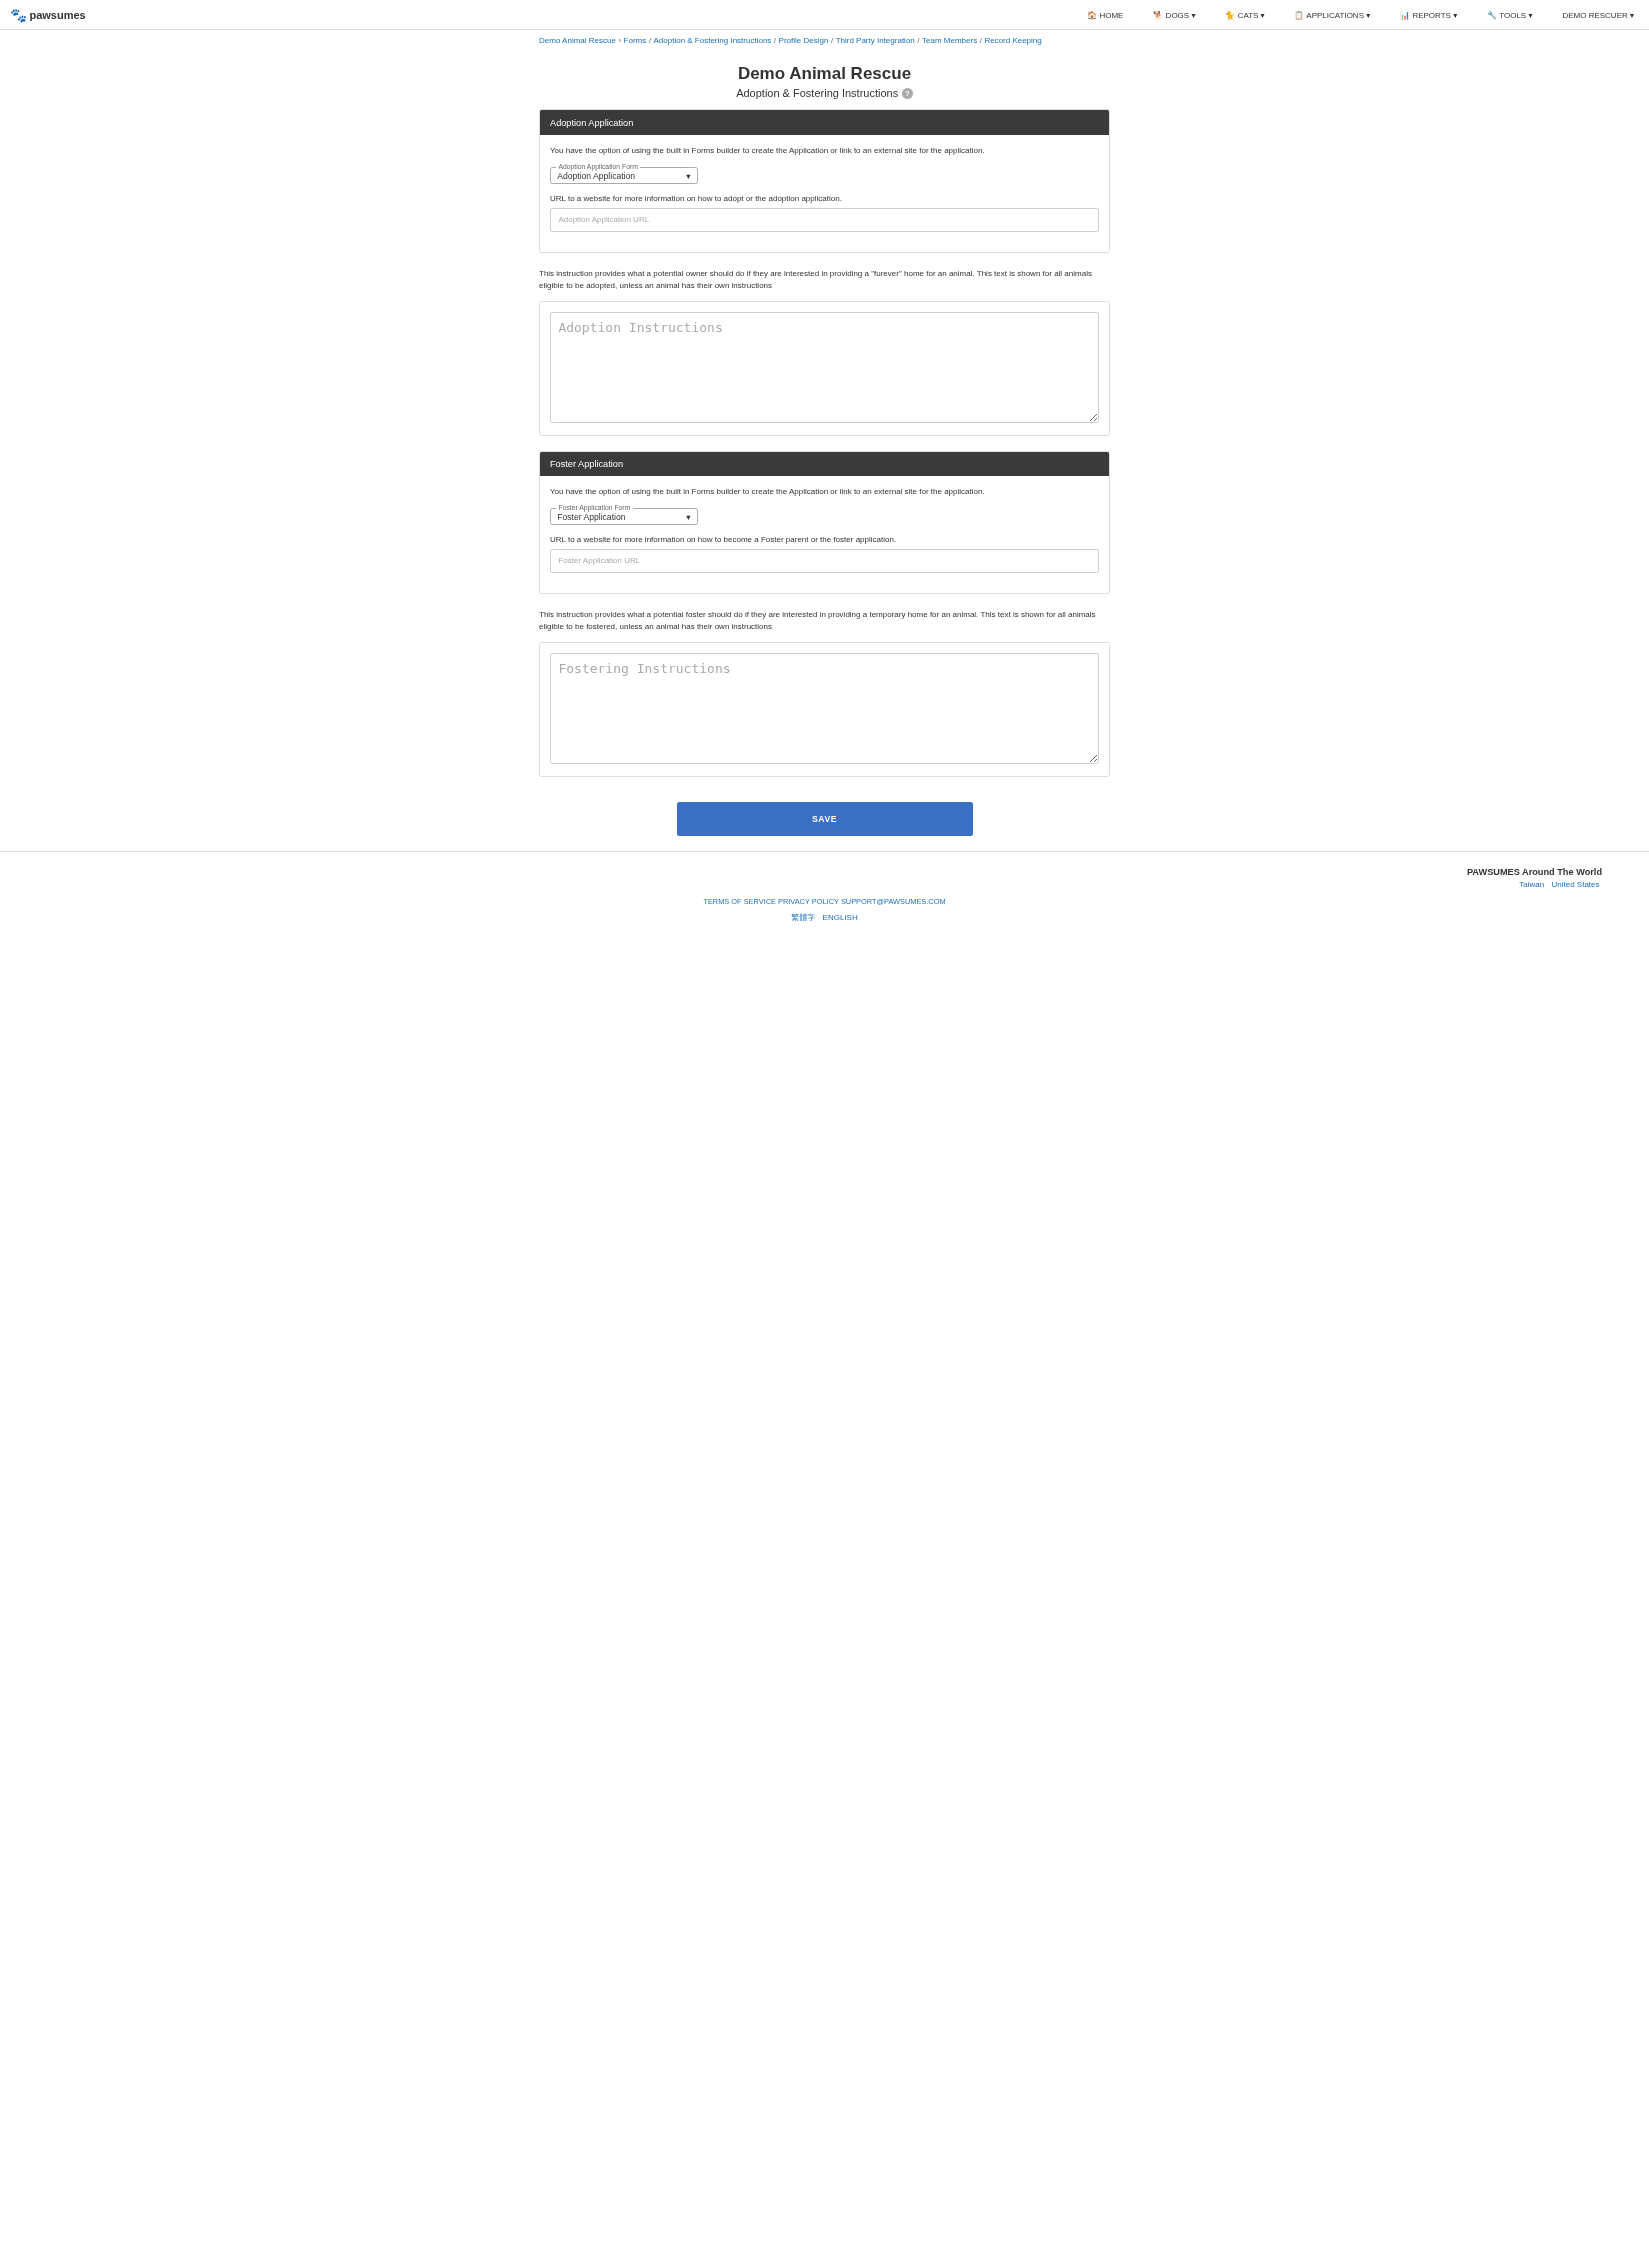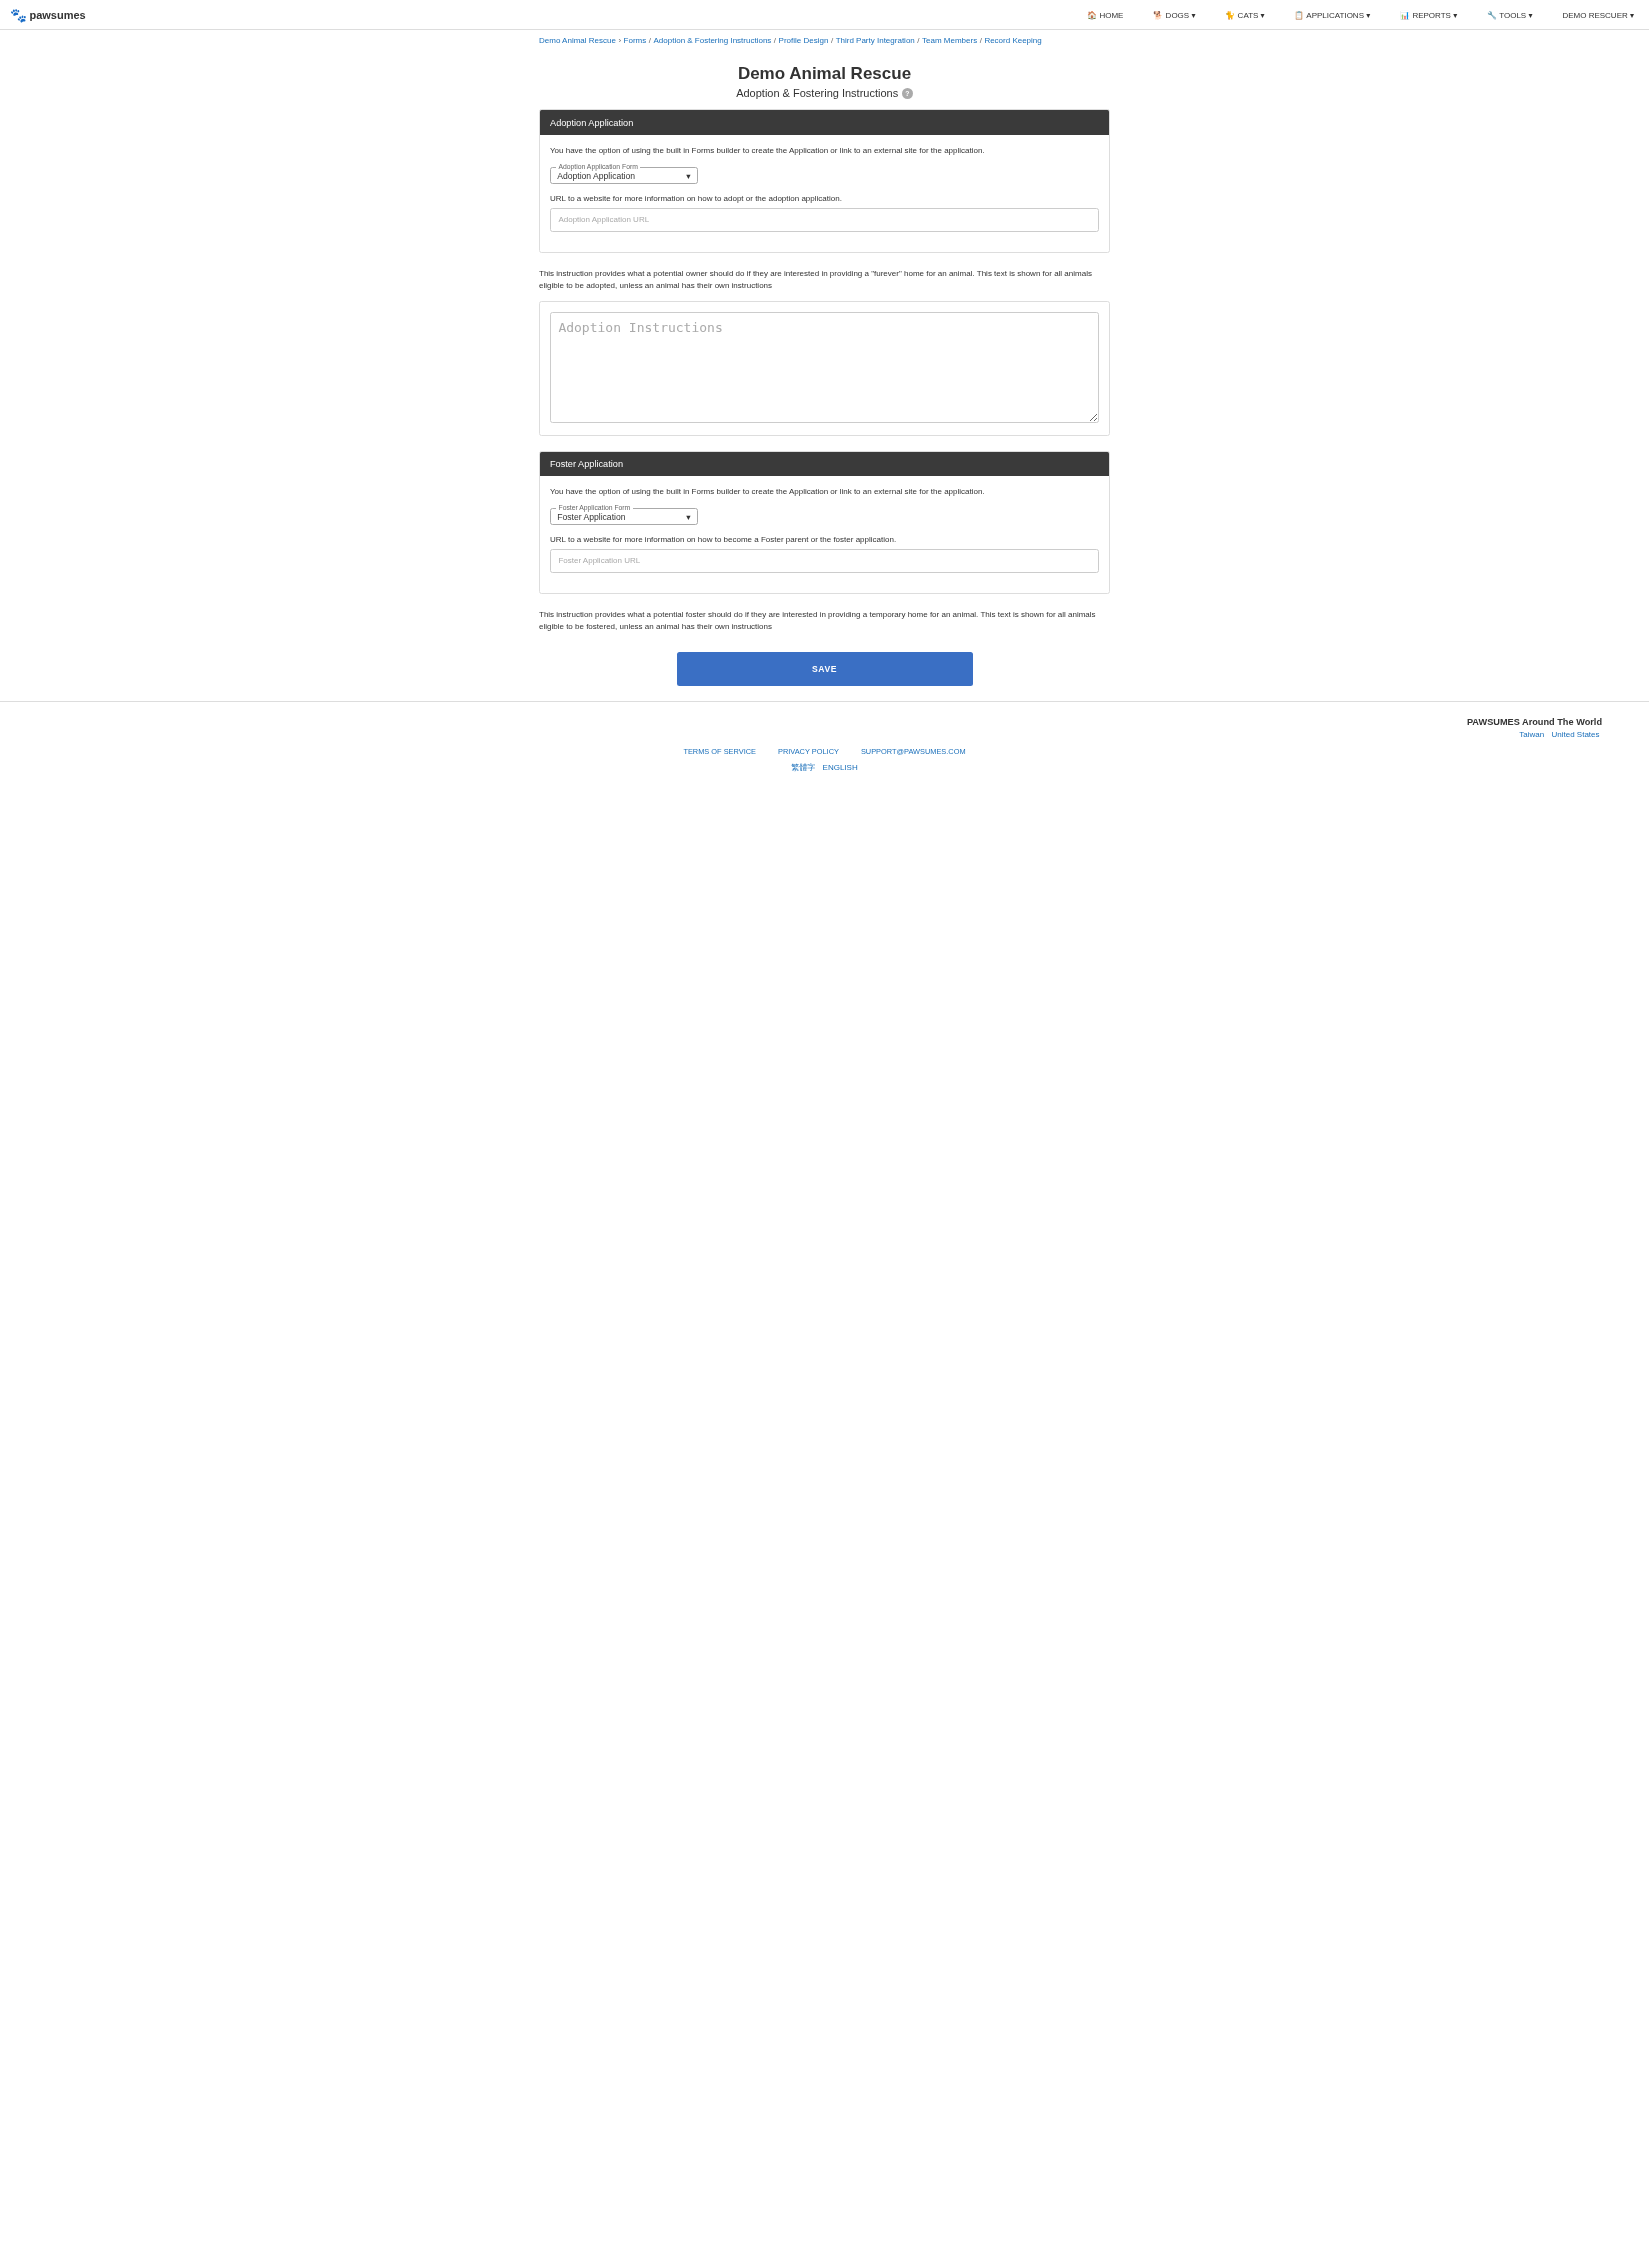--- a/index.html
+++ b/index.html
@@ -223,21 +223,21 @@
     }
     .footer-world .world-links a {
       color: #1a6fba;
       text-decoration: none;
       font-size: 8px;
       margin: 0 2.5px;
     }
     .footer-links {
       display: flex;
       justify-content: center;
-      gap: 22px;
+      gap: 2px;
       margin-bottom: 6.2px;
     }
     .footer-links a {
       color: #1a6fba;
       text-decoration: none;
       font-size: 7.4px;
       text-transform: uppercase;
     }
     .footer-lang {
       font-size: 8px;
@@ -349,20 +349,25 @@
 
       <p class="url-label">URL to a website for more information on how to become a Foster parent or the foster application.</p>
       <div class="url-input-container form-group">
         <input type="text" placeholder="Foster Application URL" style="">
       </div>
     </div>
   </div>
 
   <p class="instruction-text">This instruction provides what a potential foster should do if they are interested in providing a temporary home for an animal. This text is shown for all animals eligible to be fostered, unless an animal has their own instructions</p>
 
+  <div class="section-card" style="margin-top:2.5px;">
+    <div class="section-body textarea-container">
+      <textarea placeholder="Fostering Instructions" style=""></textarea>
+    </div>
+  </div>
 
   <div class="save-container">
     <button class="save-btn">SAVE</button>
   </div>
 
 </div>
 
 <div class="footer-divider"></div>
 
 <footer class="footer">

